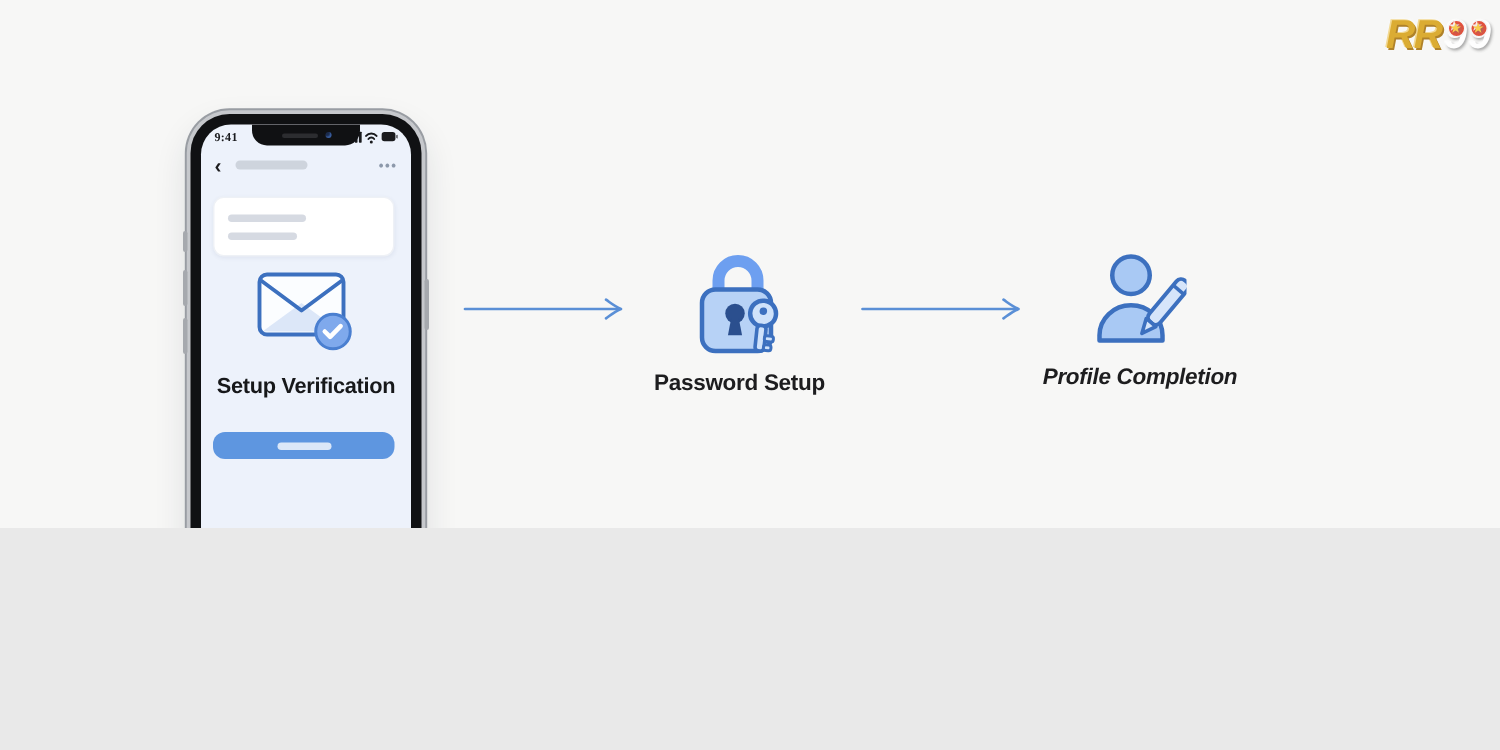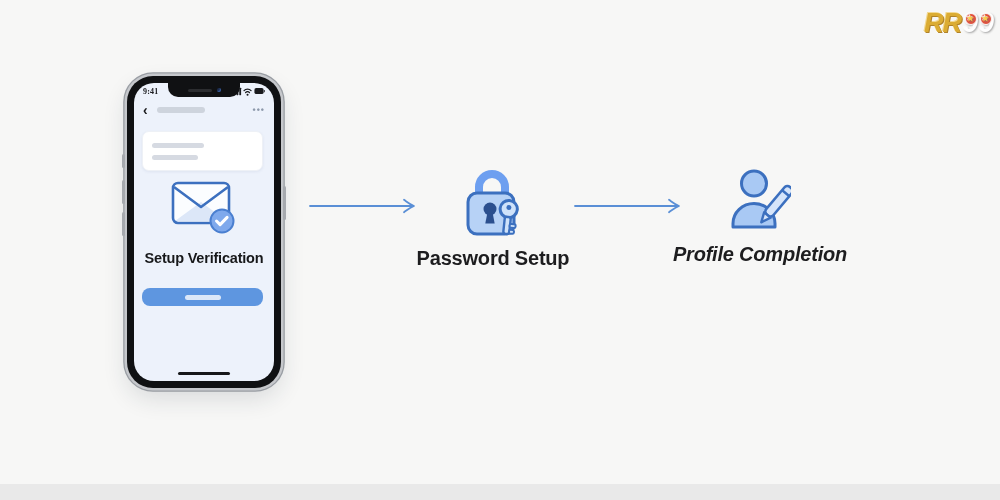--- a/index.html
+++ b/index.html
@@ -1,18 +1,18 @@
 <!DOCTYPE html>
 <html><head>
 <meta charset="utf-8">
 <style>
   * { margin:0; padding:0; box-sizing:border-box; }
   body { background:#e9e9e9; font-family:"Liberation Sans", sans-serif; }
   .canvas {
-    position:relative; width:1000px; height:484px;
+    position:relative; width:1000px; height:352px;
     background:#f7f7f6; overflow:hidden;
   }
 
   
   .logo { position:absolute; top:9px; right:5px; display:flex; align-items:flex-start; opacity:.9; }
   .logo-rr {
     font-size:27px; font-weight:900; font-style:italic; line-height:1.1;
     color:#d9a41e; letter-spacing:-1px;
     text-shadow:1px 1px 0 #a87614, -1px -1px 0 #f2d68a, 0 0 3px rgba(255,255,255,.8);
   }
@@ -88,21 +88,21 @@
   .home-indicator {
     position:absolute; bottom:6px; left:50%; transform:translateX(-50%);
     width:52px; height:3.5px; border-radius:2px; background:#17181a;
   }
 
   
   .step { position:absolute; display:flex; flex-direction:column; align-items:center; }
   .step-lock    { left:413px; top:164px; width:160px; }
   .step-profile { left:680px; top:168px; width:160px;font-style:italic; }
   .step-label {
-    margin-top:9px; font-size:20px; font-weight:600; color:#1d1d1f;
+    margin-top:9px; font-size:15px; font-weight:600; color:#1d1d1f;
     letter-spacing:-.2px; white-space:nowrap;
   }
   .arrow { position:absolute; }
   .arrow-1 { left:308px; top:198px; }
   .arrow-2 { left:573px; top:198px; }
 </style>
 </head>
 <body>
 
 <div class="canvas">

